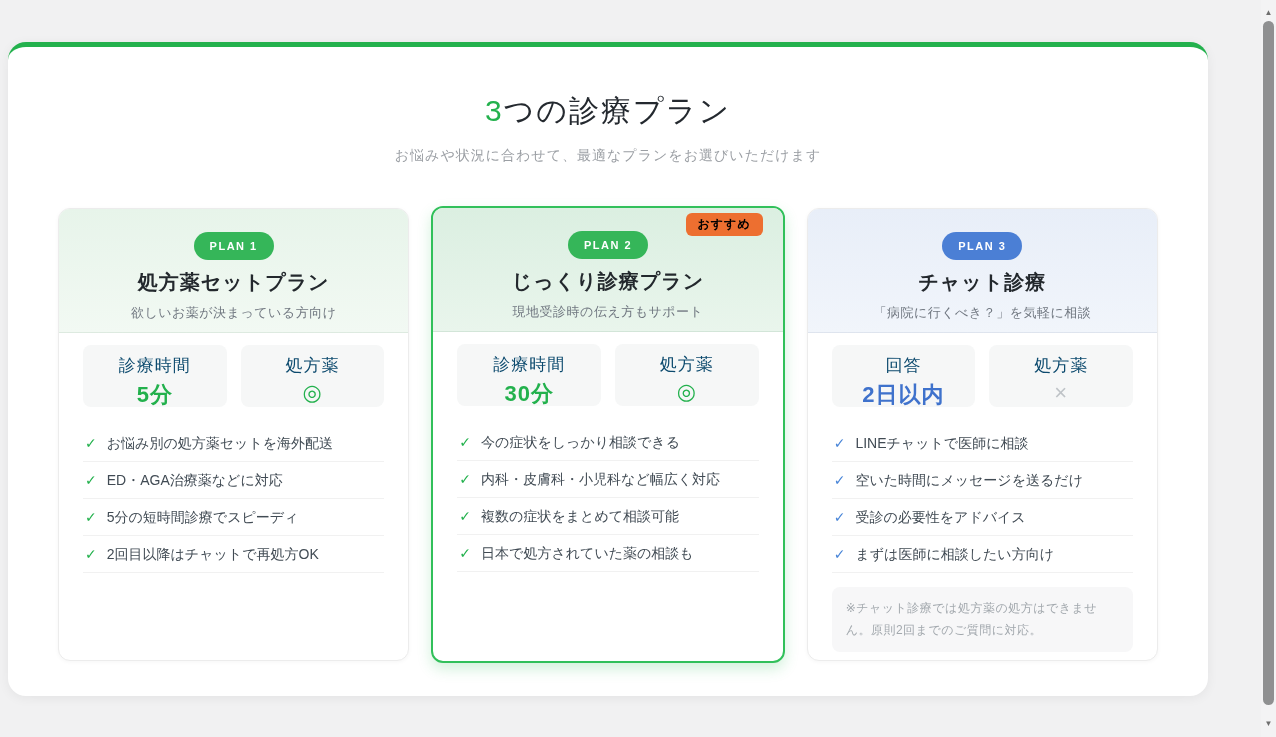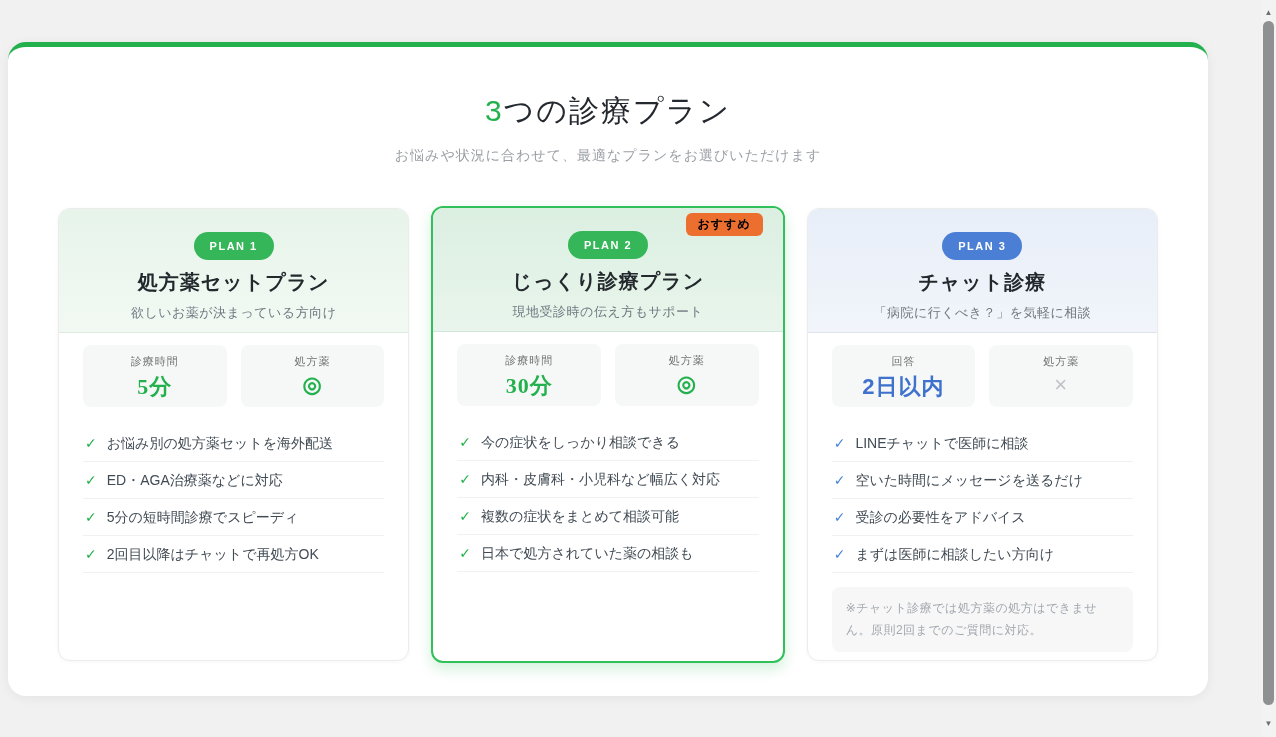--- a/index.html
+++ b/index.html
@@ -104,23 +104,23 @@
     margin:12px 24px 0;
   }
   .stat {
     flex:1 1 0;
     background:#f6f7f7;
     border-radius:8px;
     text-align:center;
     padding:9px 4px 10px;
     height:62px;
   }
-  .stat-label { font-size:11px; color:#737373; letter-spacing:1px; }
+  .stat-label { font-size:17px; color:#0c4a6e; letter-spacing:1px; }
   .stat-value { margin-top:3px; font-size:22px; font-weight:bold; letter-spacing:1px; }
-  .stat-value.green { color:#23b14d;font-family:Liberation Serif, serif; }
+  .stat-value.green { color:#23b14d; }
   .stat-value.blue  { color:#3f72cc; }
   .stat-value.muted { color:#bfc3c7; font-weight:normal; }
   .features {
     list-style:none;
     margin:18px 24px 0;
   }
   .feature {
     display:flex;
     align-items:flex-start;
     gap:10px;

